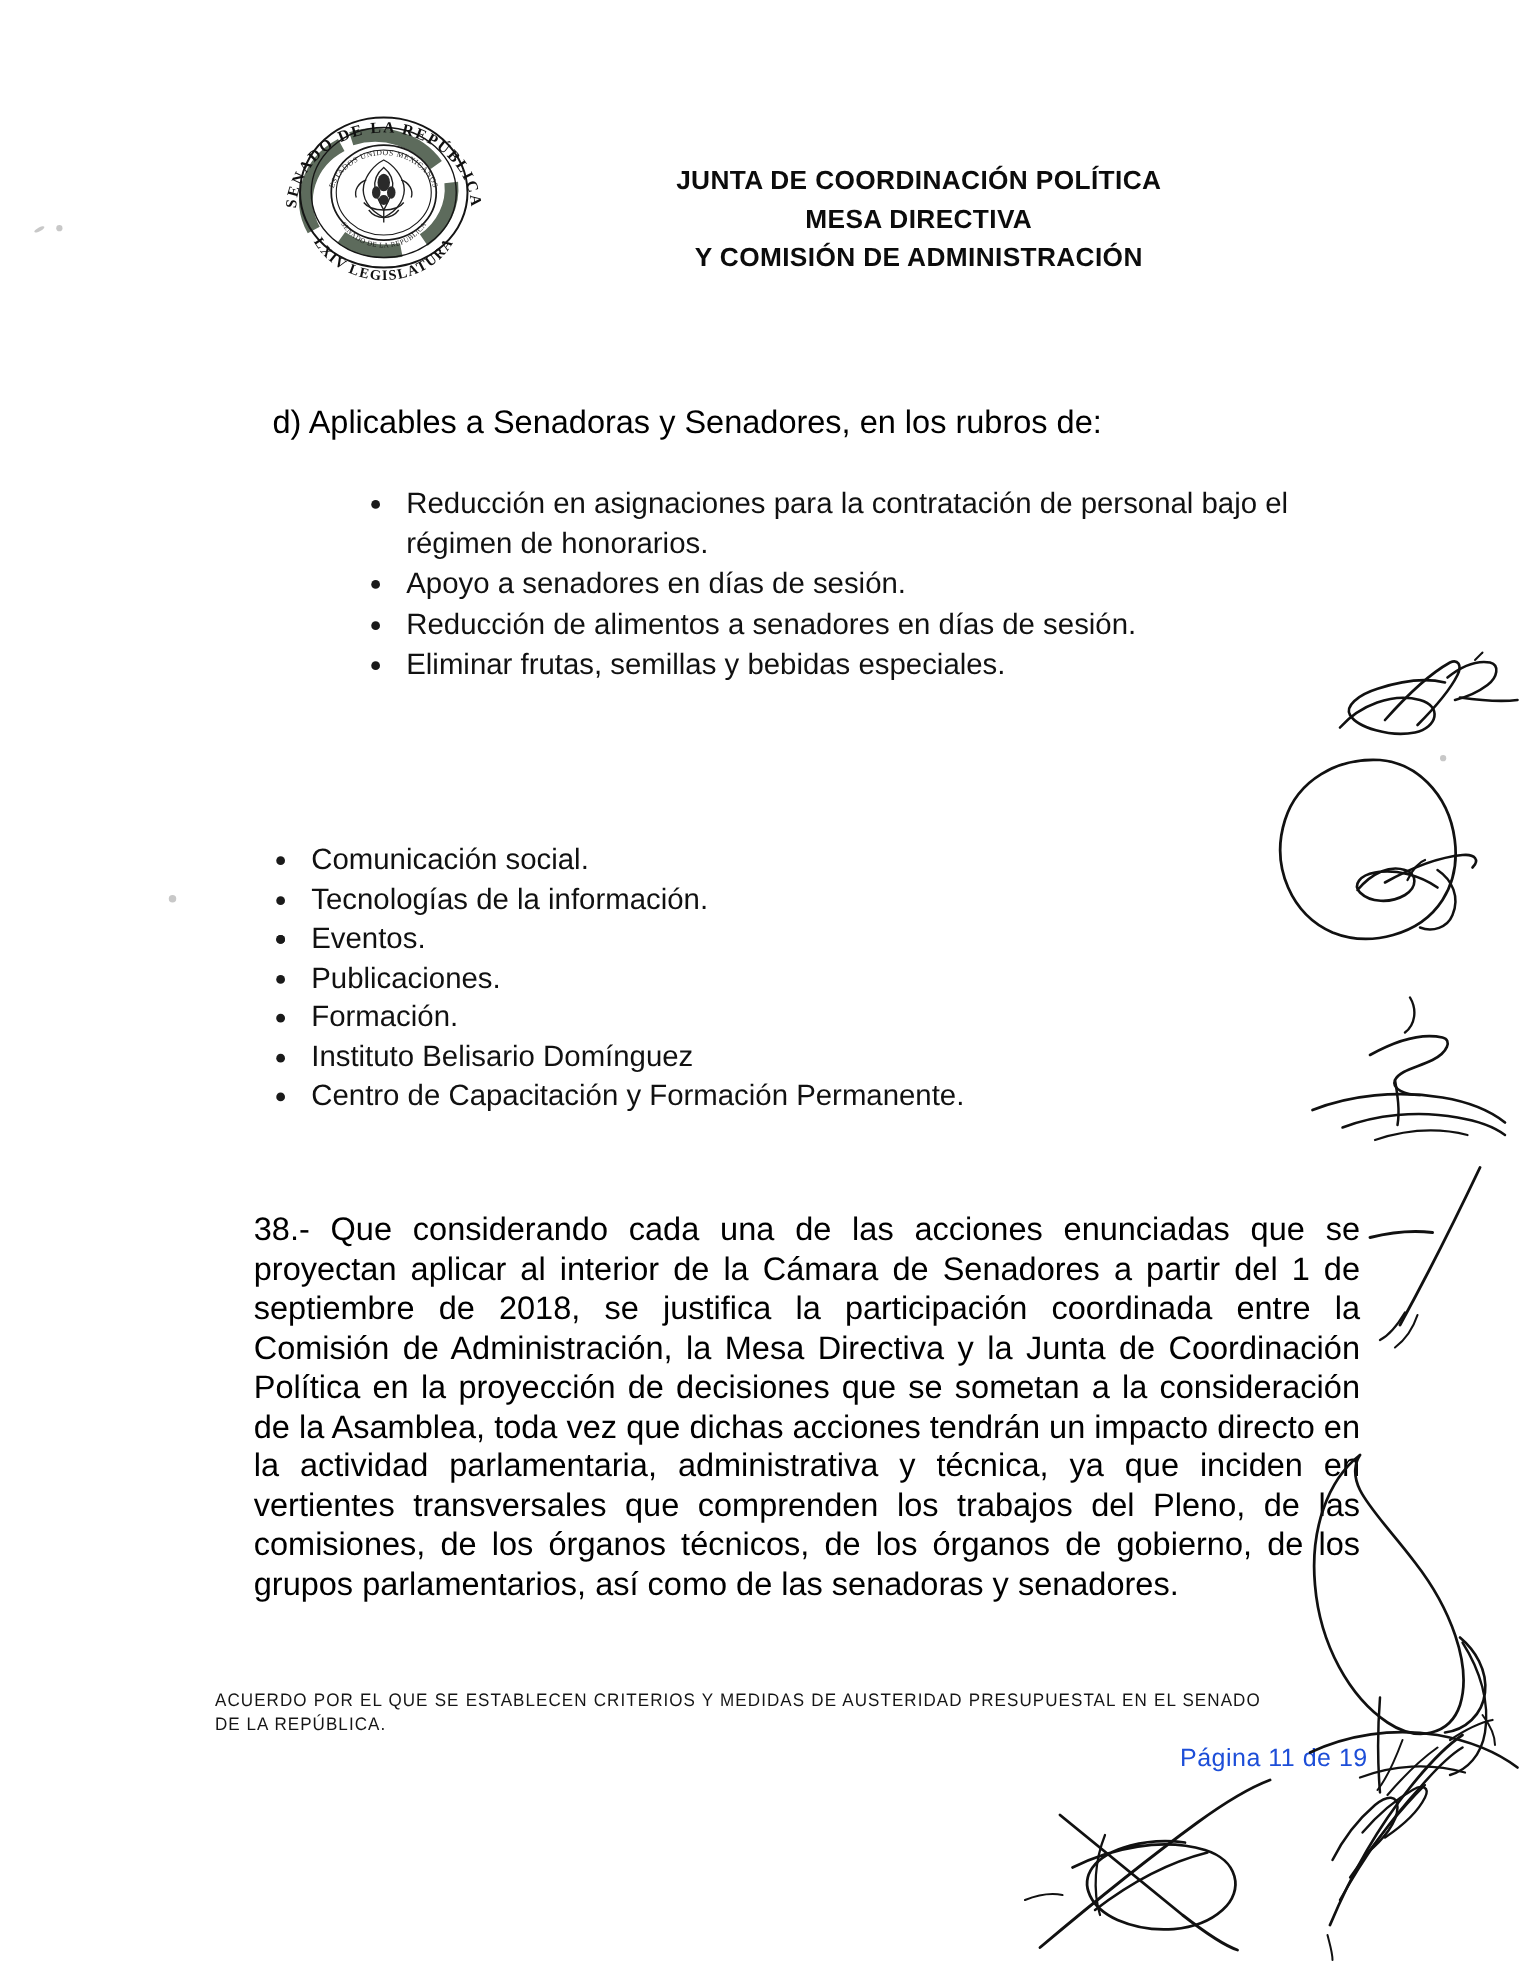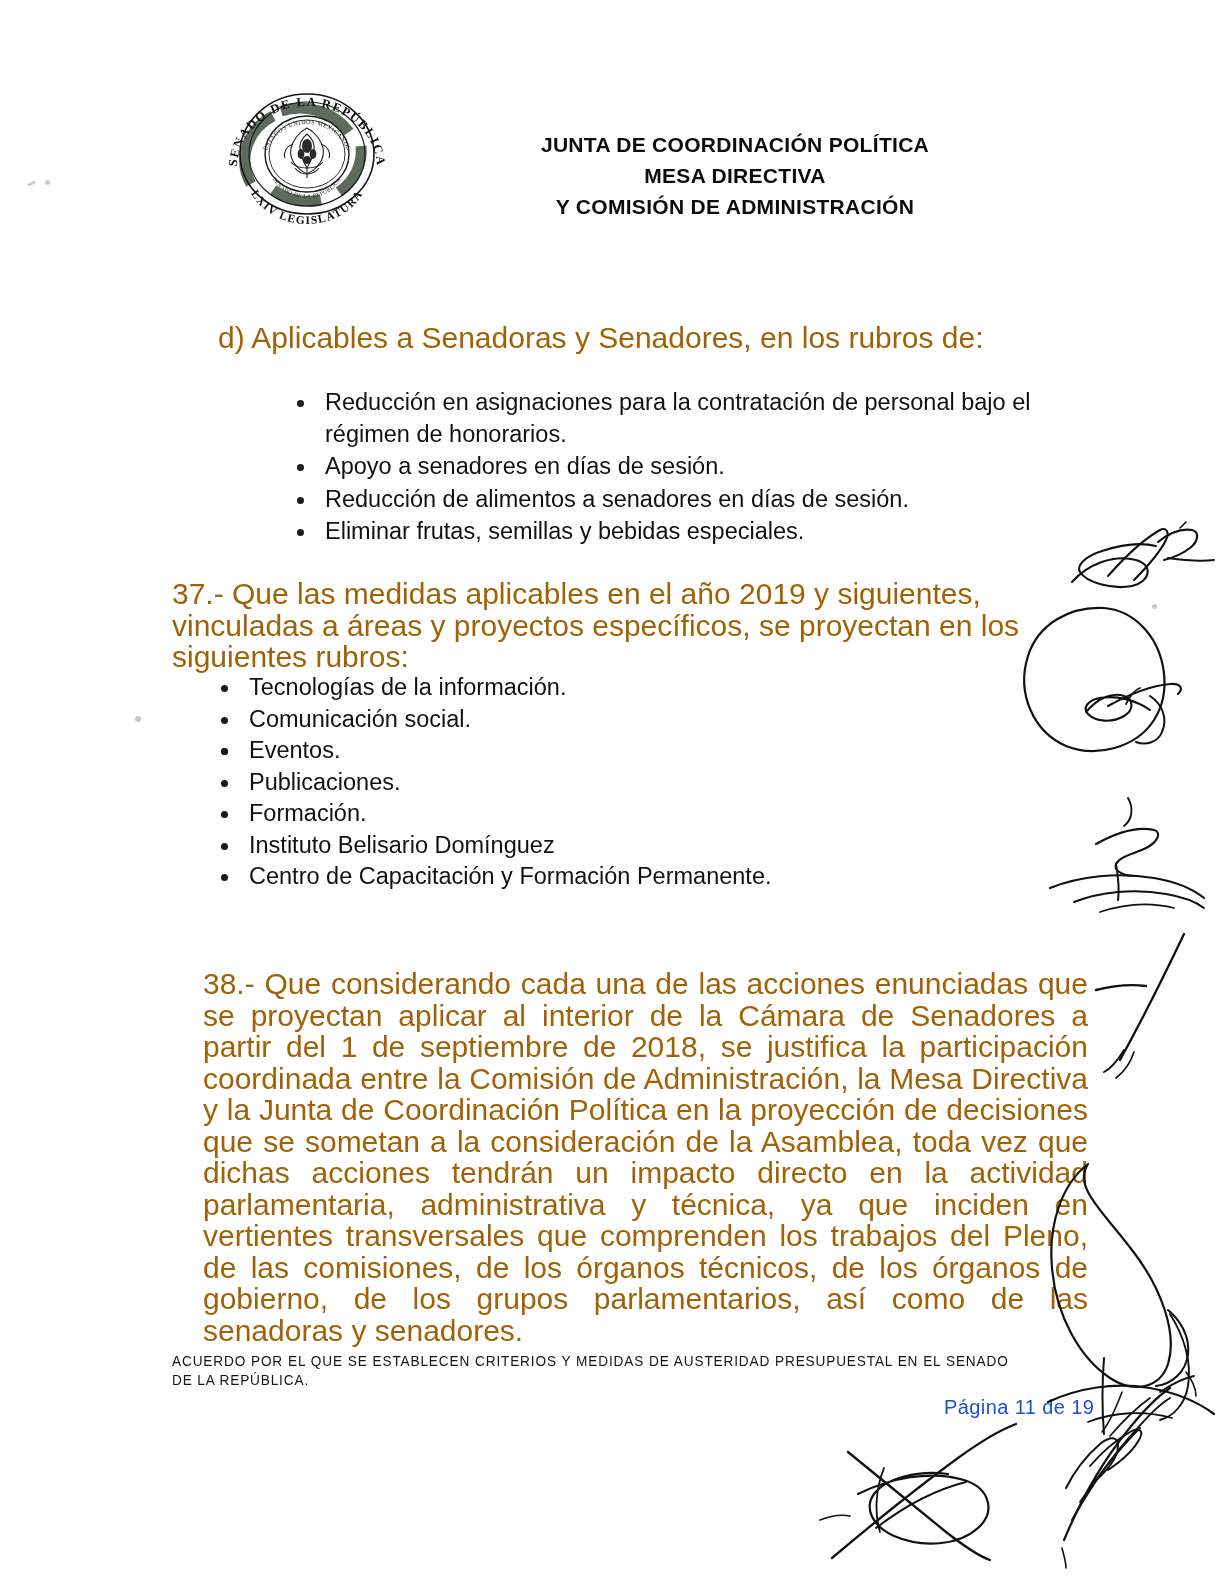--- a/index.html
+++ b/index.html
@@ -44,23 +44,23 @@
     font-size: 21px;
     line-height: 31px;
     letter-spacing: 0.3px;
     color: #0c0c0c;
   }
   .header-titles .line { display: block; white-space: nowrap; }
 
   
   .para {
     position: absolute;
-    font-size: 30px;
+    font-size: 26px;
     line-height: 31.5px;
-    color: #a16207;
+    color: #000000;
   }
   .para.justified { text-align: justify; margin-left: 31px; }
 
   .list {
     position: absolute;
     margin: 4px;
     padding: 0;
     list-style: none;
     font-size: 23.5px;
     line-height: 31.5px;
@@ -196,25 +196,24 @@
 
   <div class="para" id="para-d">d) Aplicables a Senadoras y Senadores, en los rubros de:</div>
 
   <ul class="list" id="list-a">
     <li><span class="bullet"></span><span>Reducción en asignaciones para la contratación de personal bajo el régimen de honorarios.</span></li>
     <li><span class="bullet"></span><span>Apoyo a senadores en días de sesión.</span></li>
     <li><span class="bullet"></span><span>Reducción de alimentos a senadores en días de sesión.</span></li>
     <li><span class="bullet"></span><span>Eliminar frutas, semillas y bebidas especiales.</span></li>
   </ul>
 
-  <div class="para" id="para-37">37.- Que las medidas aplicables en el año 2019 y siguientes, vinculadas a áreas y proyectos específicos, se proyectan en los siguientes rubros:</div>
 
   <ul class="list tight" id="list-b">
+    <li><span class="bullet"></span><span>Comunicación social.</span></li>
     <li><span class="bullet"></span><span>Tecnologías de la información.</span></li>
-    <li><span class="bullet"></span><span>Comunicación social.</span></li>
     <li><span class="bullet"></span></li>
     <li><span class="bullet"></span><span>Eventos.</span></li>
     <li><span class="bullet"></span><span>Publicaciones.</span></li>
     <li><span class="bullet"></span><span>Formación.</span></li>
     <li><span class="bullet"></span><span>Instituto Belisario Domínguez</span></li>
     <li><span class="bullet"></span><span>Centro de Capacitación y Formación Permanente.</span></li>
   </ul>
 
   <div class="para justified" id="para-38">38.- Que considerando cada una de las acciones enunciadas que se proyectan aplicar al interior de la Cámara de Senadores a partir del 1 de septiembre de 2018, se justifica la participación coordinada entre la Comisión de Administración, la Mesa Directiva y la Junta de Coordinación Política en la proyección de decisiones que se sometan a la consideración de la Asamblea, toda vez que dichas acciones tendrán un impacto directo en la actividad parlamentaria, administrativa y técnica, ya que inciden en vertientes transversales que comprenden los trabajos del Pleno, de las comisiones, de los órganos técnicos, de los órganos de gobierno, de los grupos parlamentarios, así como de las senadoras y senadores.</div>
 

